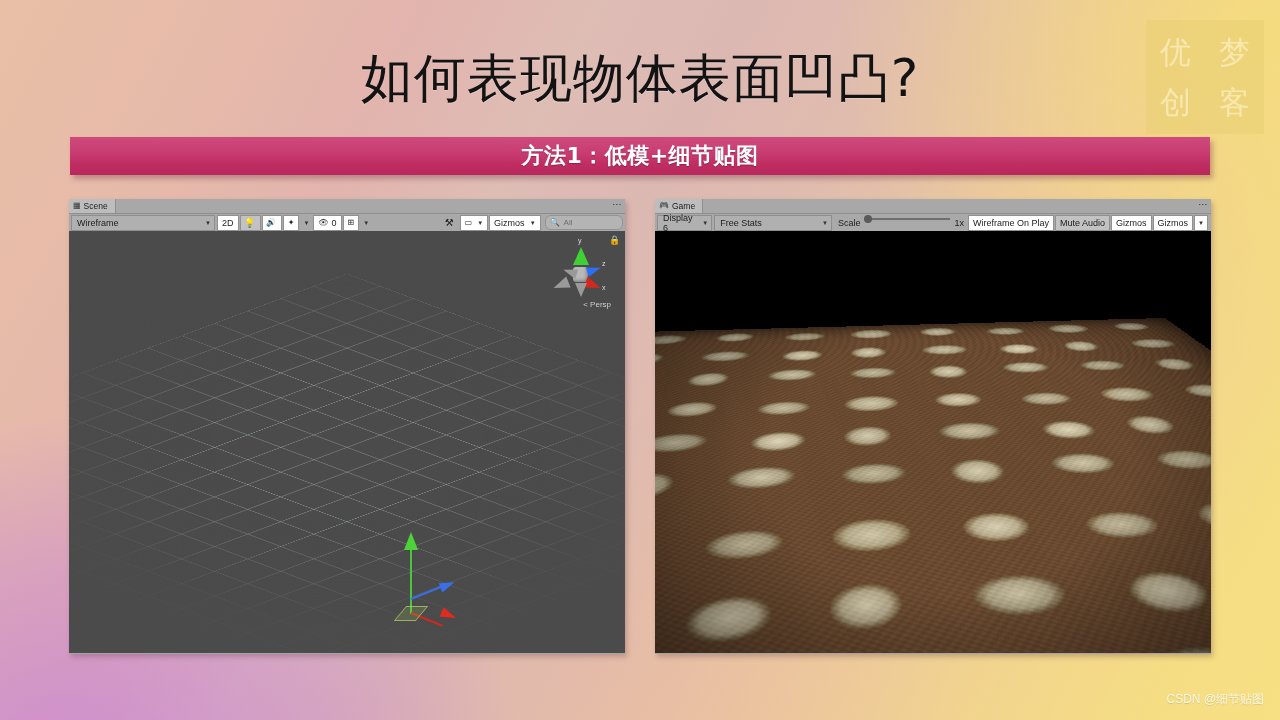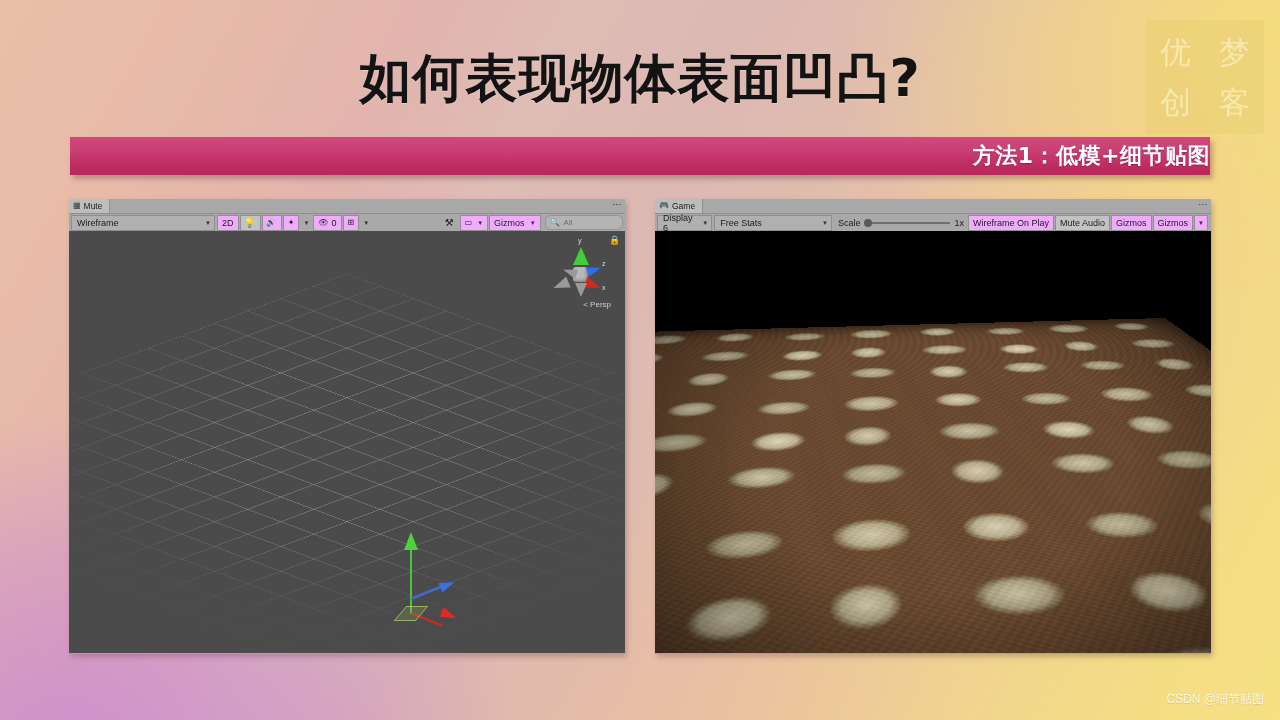--- a/index.html
+++ b/index.html
@@ -55,35 +55,35 @@
     font-family: "DejaVu Sans", sans-serif;
   }
 
   
   #title {
     position: absolute;
     left: 0; top: 44px;
     width: 1280px;
     text-align: center;
     font-size: 52px;
-    font-weight: bold;
+    font-weight: normal;
     color: #131313;
     letter-spacing: 1px;
     font-family: "DejaVu Sans", sans-serif;
     text-shadow: 0 1px 0 rgba(255,255,255,0.25);
   }
 
   
   #banner {
     position: absolute;
     left: 70px; top: 137px;
     width: 1140px; height: 38px;
     background: linear-gradient(180deg, #cf4a7c 0%, #c93d72 40%, #be2c60 75%, #b8285c 100%);
     box-shadow: 3px 4px 5px rgba(90,30,50,0.30);
-    display: flex; align-items: center; justify-content: flex-end;
+    display: flex; align-items: center; justify-content: center;
   }
   #banner .btxt {
     color: #ffffff;
     font-size: 22px;
     font-weight: bold;
     letter-spacing: 0.5px;
     font-family: "DejaVu Sans", sans-serif;
     text-shadow: 0 1px 1px rgba(0,0,0,0.25);
   }
 
@@ -125,21 +125,21 @@
     gap: 0;
     padding: 0 2px;
     border-bottom: 1px solid #8a8a8a;
   }
   .tb {
     height: 14px;
     display: flex; align-items: center;
     font-size: 9px;
     color: #1c1c1c;
     padding: 0 4px;
-    background: #f0abfc;
+    background: #ffffff;
     border: 1px solid #909090;
     margin-right: 1px;
     white-space: nowrap;
     font-family: "Liberation Sans", sans-serif;
   }
   .tb.flat { background: transparent; border-color: transparent; }
   .tb.on { background: #c2c2c2; }
   .caret { font-size: 6px; margin-left: 5px; color: #333; }
   .dd {
     height: 14px; display: flex; align-items: center;
@@ -266,21 +266,21 @@
   
   #credit {
     position: absolute;
     right: 16px; bottom: 12px;
     font-size: 12px;
     color: rgba(255,255,255,0.80);
     font-family: "Liberation Sans", sans-serif;
     text-shadow: 0 1px 1px rgba(0,0,0,0.12);
   }
   .scaleslider {
-    display: flex; align-items: center; gap: 4px;
+    display: flex; align-items: flex-start; gap: 4px;
     margin: 0 4px; font-size: 9px; color: #1c1c1c;
   }
   .slidertrack {
     width: 86px; height: 2px; background: #6f6f6f; position: relative;
   }
   .sliderknob {
     position: absolute; left: 0; top: -3px;
     width: 8px; height: 8px; border-radius: 50%;
     background: #5a5a5a;
   }
@@ -302,21 +302,21 @@
 
   <div id="banner">
     <div class="btxt">方法1：低模+细节贴图</div>
   </div>
 
   <div class="panel" style="left:69px; top:199px; width:556px; height:455px;">
 
     <div class="tabrow">
       <div class="tab">
         <span class="tabicon">▦</span>
-        <span>Mute</span>
+        <span>Scene</span>
       </div>
       <div class="kebab">⋮</div>
     </div>
 
     <div class="toolbar">
       <div class="dd" style="width:134px;">
         <span>Wireframe</span>
         <span class="caret">▼</span>
       </div>
       <div class="tb">2D</div>

